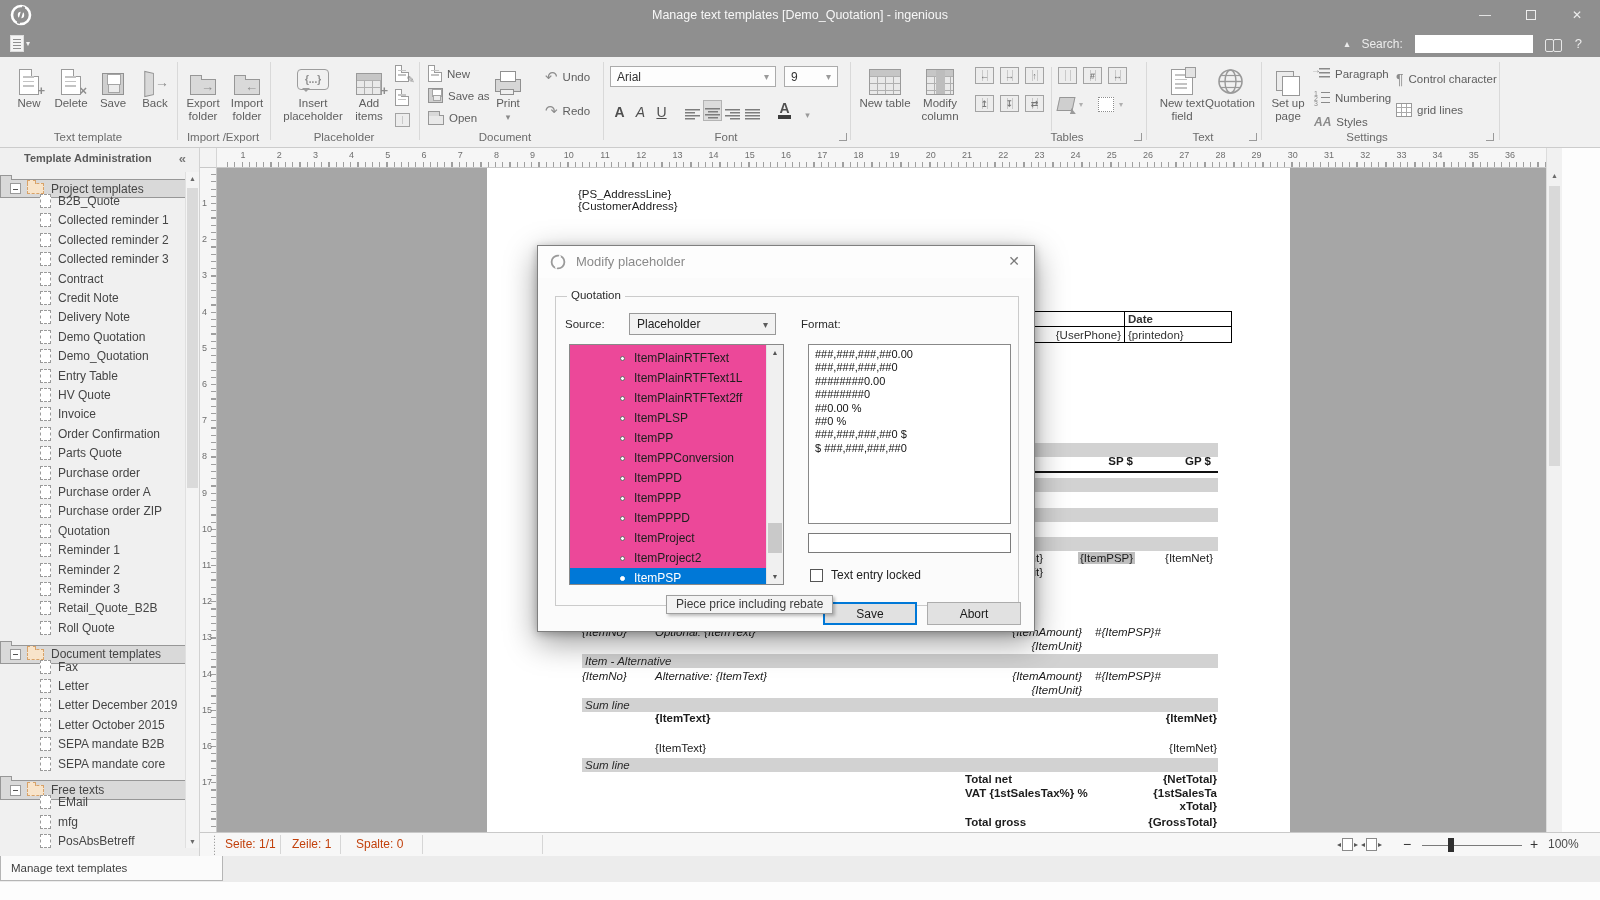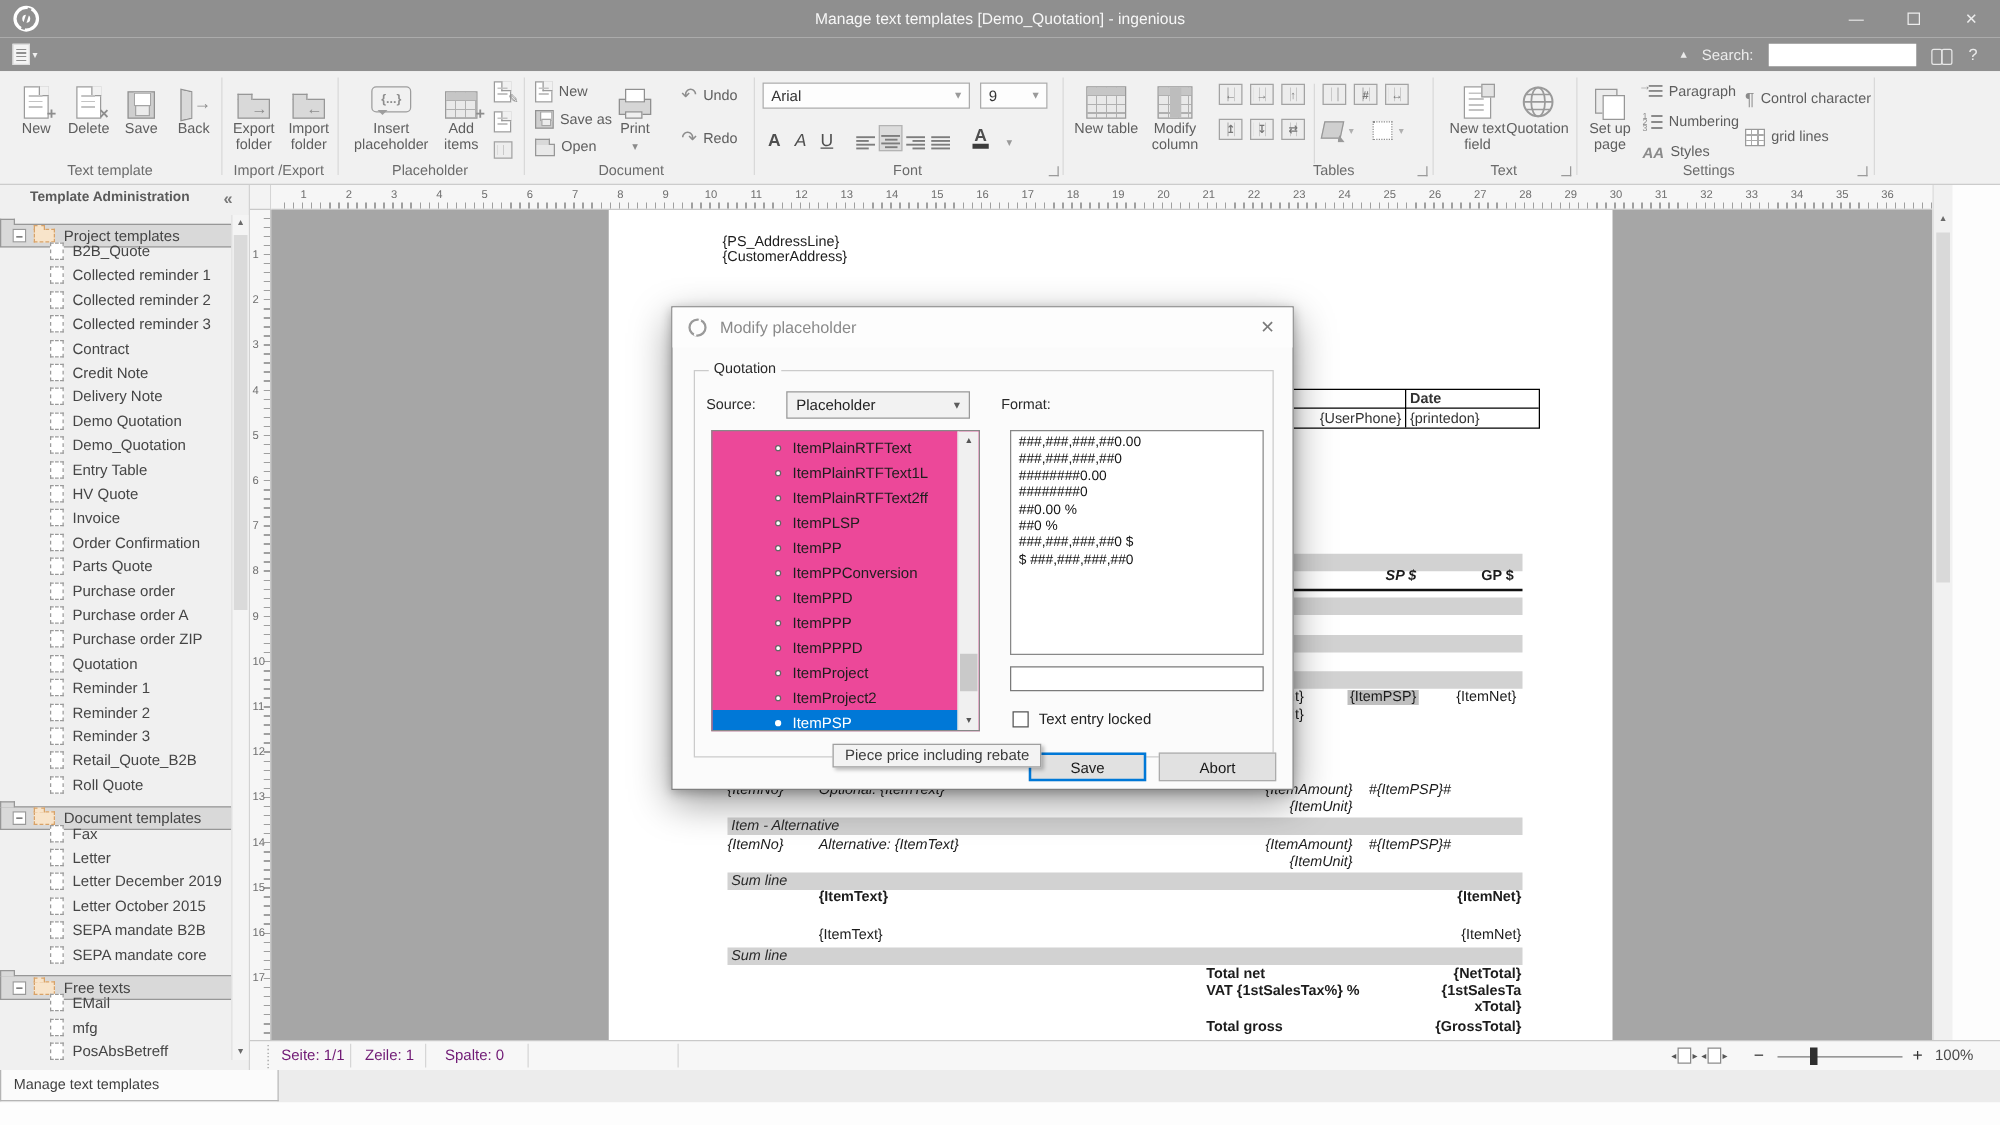--- a/index.html
+++ b/index.html
@@ -194,21 +194,21 @@
 
   
   .vscroll{position:absolute;left:1546px;top:148px;width:16px;height:708px;background:#f1f1f1;border-left:1px solid #dcdcdc;}
   .vscroll .up{position:absolute;top:24px;left:0;right:0;text-align:center;font-size:7px;color:#6a6a6a;}
   .vscroll .dn{position:absolute;top:684px;left:0;right:0;text-align:center;font-size:7px;color:#6a6a6a;}
   .vscroll .thumb{position:absolute;left:2px;right:2px;top:38px;height:280px;background:#d9d9d9;}
 
   
   .statusbar{position:absolute;left:200px;top:832px;width:1400px;height:24px;background:#f7f7f7;border-top:1px solid #c9c9c9;}
   .grip{position:absolute;left:10px;top:2px;color:#9a9a9a;font-size:9px;letter-spacing:-2px;line-height:9px;width:6px;word-break:break-all;}
-  .scell{position:absolute;top:0;height:24px;line-height:23px;font-size:12px;color:#701a75;}
+  .scell{position:absolute;top:0;height:24px;line-height:23px;font-size:12px;color:#c2410c;}
   .ssep{position:absolute;top:2px;height:19px;width:1px;background:#d6d6d6;}
   .fiticon{position:absolute;top:5px;width:11px;height:13px;border:1px solid #8a8a8a;background:#fff;}
   .fiticon::before{content:"◂";position:absolute;left:-6px;top:1px;font-size:8px;color:#555;}
   .fiticon::after{content:"▸";position:absolute;right:-6px;top:1px;font-size:8px;color:#555;}
   .zoomminus{position:absolute;top:3px;font-size:14px;color:#333;}
   .zoomtrack{position:absolute;top:11.5px;width:100px;height:1px;background:#7a7a7a;}
   .zoomthumb{position:absolute;top:5px;width:6px;height:14px;background:#2f2f2f;}
   .zoomplus{position:absolute;top:3px;font-size:14px;color:#333;}
   .zoomval{position:absolute;top:0;height:24px;line-height:23px;font-size:12px;color:#4a4a4a;}
 
@@ -827,21 +827,21 @@
 
       <div class="dtable">
         <div class="r1"></div>
         <div class="cdiv"></div>
         <div class="datehdr">Date</div>
         <div class="phone">{UserPhone}</div>
         <div class="printed">{printedon}</div>
       </div>
 
       <div class="band" style="top:275px;"></div>
-      <div class="drow b ra" style="left:576px;top:287px;width:70px;font-style:italic;">SP $</div>
+      <div class="drow b ra" style="left:576px;top:287px;width:70px;">SP $</div>
       <div class="drow b ra" style="left:654px;top:287px;width:70px;">GP $</div>
       <div class="thickline" style="top:303px;"></div>
       <div class="band" style="top:310px;"></div>
       <div class="band" style="top:340px;"></div>
       <div class="band" style="top:369px;"></div>
 
       <div class="drow ra" style="left:420px;top:384px;width:136px;">{ItemAmount}</div>
       <div class="drow" style="left:591px;top:384px;"><span class="psphl">{ItemPSP}</span></div>
       <div class="drow ra" style="left:600px;top:384px;width:126px;">{ItemNet}</div>
       <div class="drow ra" style="left:420px;top:398px;width:136px;">{ItemUnit}</div>

